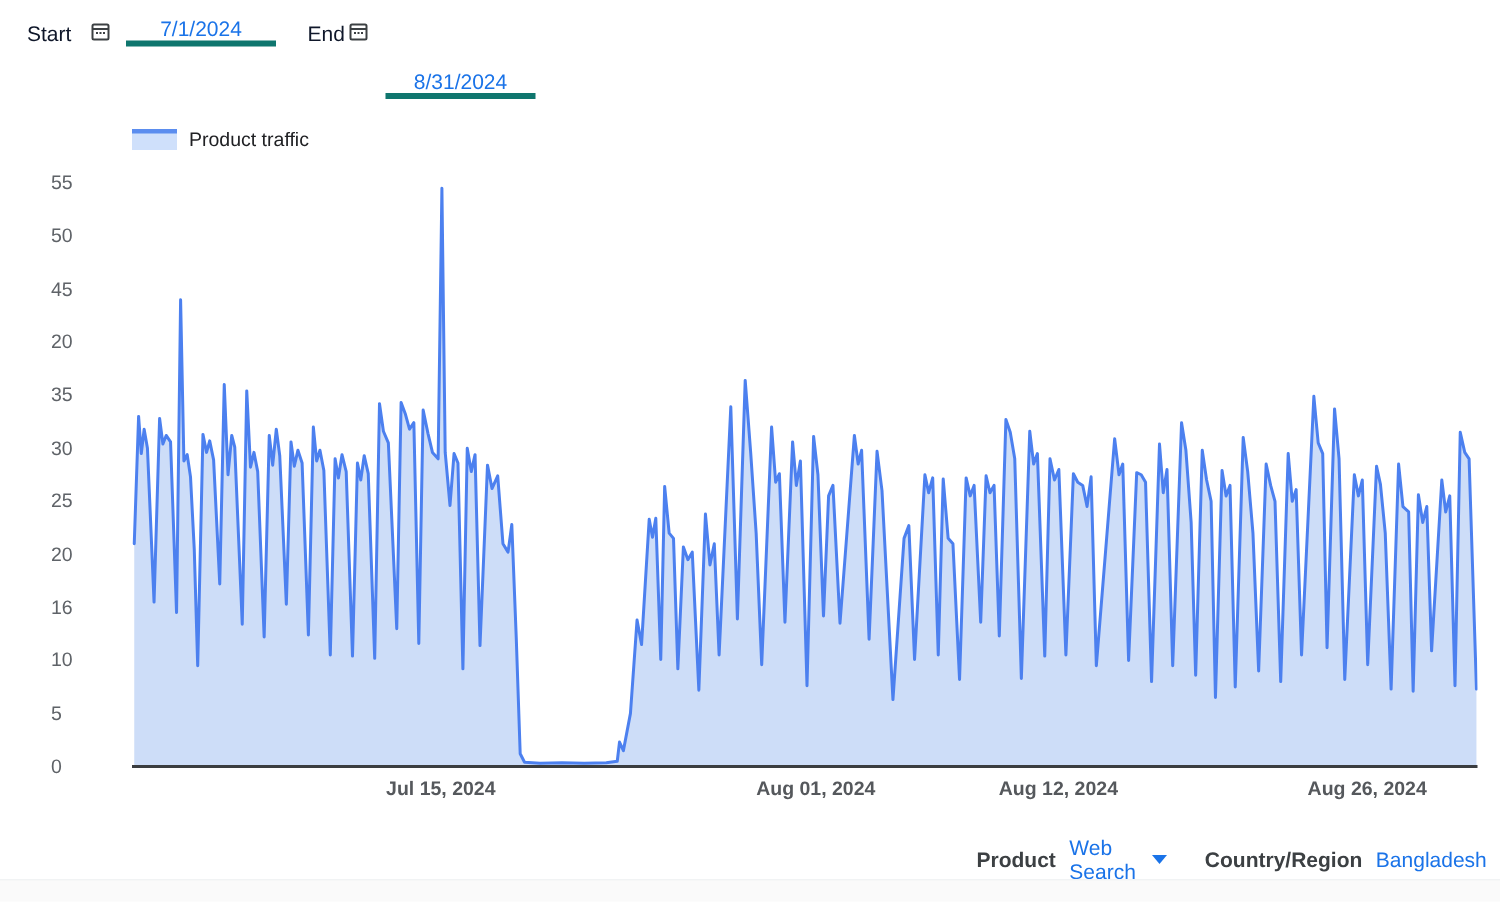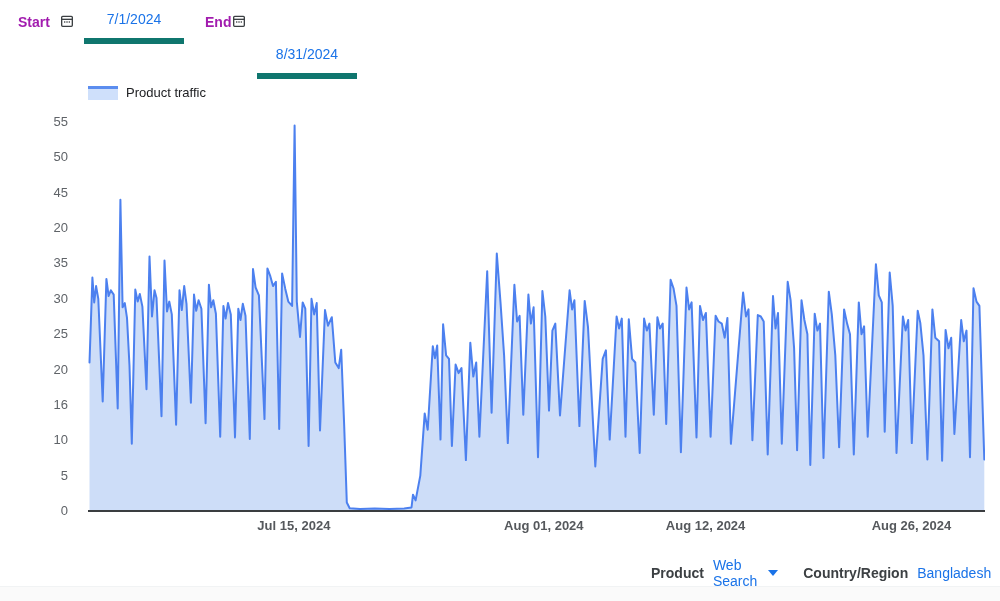--- a/index.html
+++ b/index.html
@@ -1,36 +1,36 @@
 <!DOCTYPE html>
 <html><head>
 <meta charset="utf-8">
 <style>
   html,body{margin:0;padding:0;background:#ffffff;}
   body{width:1000px;height:601px;position:relative;overflow:hidden;
        font-family:"Liberation Sans", sans-serif;-webkit-font-smoothing:antialiased;}
   .abs{position:absolute;}
 
   
-  .field-label{font-size:14px;font-weight:bold;color:#a21caf;}
-  .date-input{border:none;outline:none;border-bottom:6px solid #0f766e;
+  .field-label{font-size:14px;font-weight:normal;color:#0f172a;}
+  .date-input{border:none;outline:none;border-bottom:4px solid #0f766e;
               color:#1a73e8;font-size:14px;text-align:center;
               font-family:"Liberation Sans", sans-serif;background:transparent;
-              padding:0 0 11px 0;}
+              padding:0 0 0 0;}
   .cal-icon{display:inline-block;line-height:0;}
 
   
   .legend{display:flex;align-items:center;gap:8px;}
   .legend-swatch{width:30px;height:11px;background:#cfe0fb;border-top:3px solid #5b8def;}
   .legend-label{font-size:13px;color:#202124;}
 
   
   #plot-area{left:88px;top:122px;width:897px;height:389px;}
   #baseline{left:88px;top:510px;width:897px;height:2px;background:#3a3d40;}
-  .ytick{position:absolute;width:34px;text-align:right;font-size:13px;color:#5f6368;line-height:16px;}
+  .ytick{position:absolute;width:34px;text-align:left;font-size:13px;color:#5f6368;line-height:16px;}
   .xtick{position:absolute;width:100px;text-align:center;font-size:13px;color:#55585c;line-height:16px;font-weight:bold;}
 
   
   .selector-row{display:flex;align-items:center;gap:9px;font-size:14px;}
   .sel-label{color:#3c4043;font-weight:bold;}
   .sel-label.reg{margin-left:16px;}
   .sel-value{color:#1a73e8;}
   .dd-icon{display:inline-block;line-height:0;margin-left:2px;}
 
   .footer-strip{left:0;top:586px;width:1000px;height:15px;background:#fafafa;border-top:1px solid #f1f3f4;}

